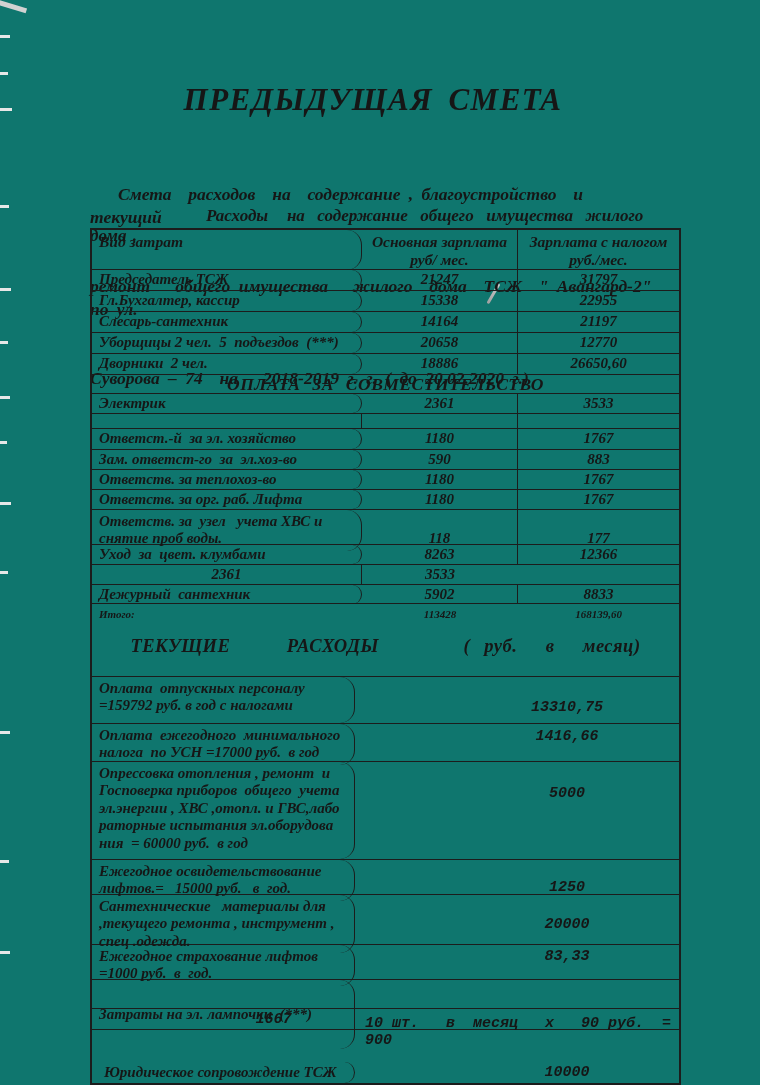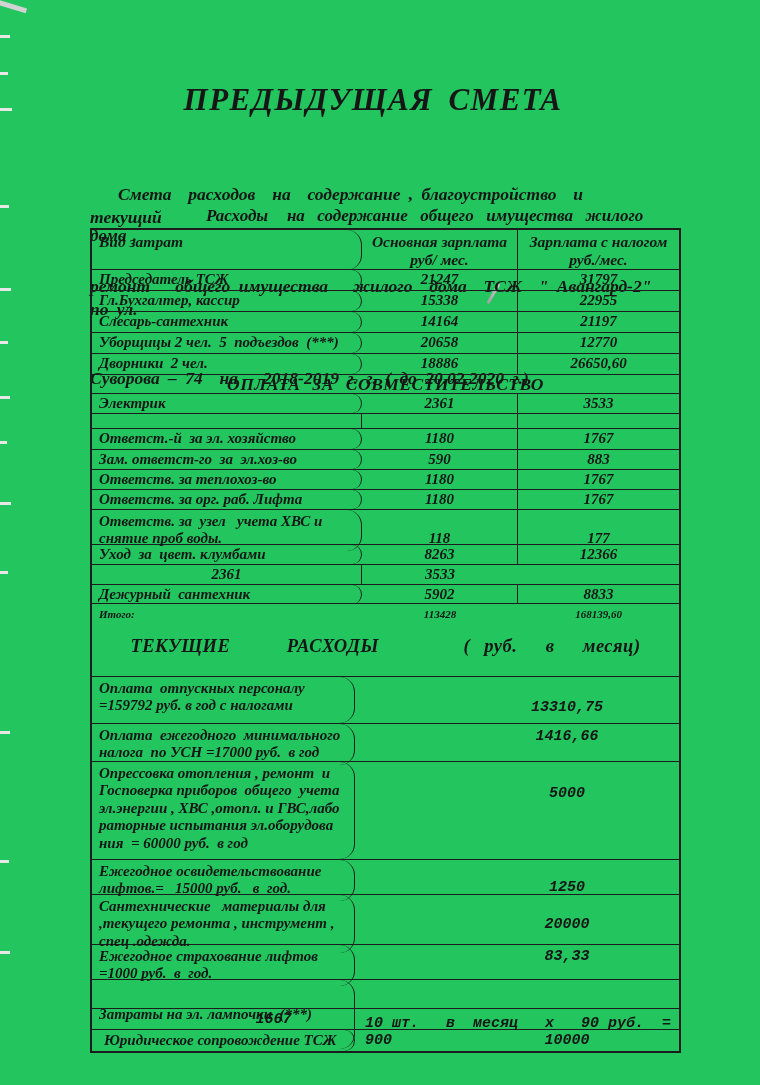--- a/index.html
+++ b/index.html
@@ -1,40 +1,40 @@
 <!DOCTYPE html>
 <html><head>
 <meta charset="utf-8">
 <style>
   html,body { margin:0; padding:0; }
   body { width:760px; height:1085px; background:#ffffff; }
   .page {
     position:relative; width:760px; height:1085px; overflow:hidden;
-    background:#22c55e;
+    background:#0f766e;
     font-family:"Liberation Serif", serif;
     font-weight:bold; font-style:italic; color:#161616;
   }
   .title {
     position:absolute; top:82px; left:0; width:746px; text-align:center;
     font-size:31px; letter-spacing:1.5px; word-spacing:6px;
   }
   .intro { position:absolute; top:137px; left:90px; width:566px;
     font-size:17.5px; line-height:23px; word-spacing:4px; white-space:pre-wrap; }
   .intro .l1 { text-indent:28px; }
   .caption { position:absolute; top:206px; left:90px; width:591px;
     font-size:17px; text-indent:116px; word-spacing:2px; white-space:pre-wrap; }
 
   .tbl { position:absolute; top:228px; left:90px; width:591px;
     border:2px solid #1c1c1c; box-sizing:border-box; }
 
   .r { display:grid; grid-template-columns:270px 156px 1fr;
     border-bottom:1.5px solid #1c1c1c; box-sizing:border-box; }
   .r2 { display:grid; grid-template-columns:263px 1fr;
     border-bottom:1.5px solid #1c1c1c; box-sizing:border-box; }
-  .r:last-child, .r2:last-child { border-bottom:none; }
+  .r:last-child, .r2:last-child { border-bottom:none;margin-top:32px; }
 
   .c { box-sizing:border-box; display:flex; align-items:center;
     padding:1px 6px; font-size:15px; line-height:1.16; white-space:pre-wrap; }
   .b1 { border-right:1.5px solid #1c1c1c; }
   .lbl { padding-left:7px; justify-content:flex-start;border-radius:15px; }
   .num { justify-content:center; text-align:center; }
   .vbot { align-items:flex-end; padding-bottom:3px; }
 
   .hrow .c { align-items:flex-start; padding-top:3px; font-size:15.5px; }
   .hrow .num { text-align:center; }

